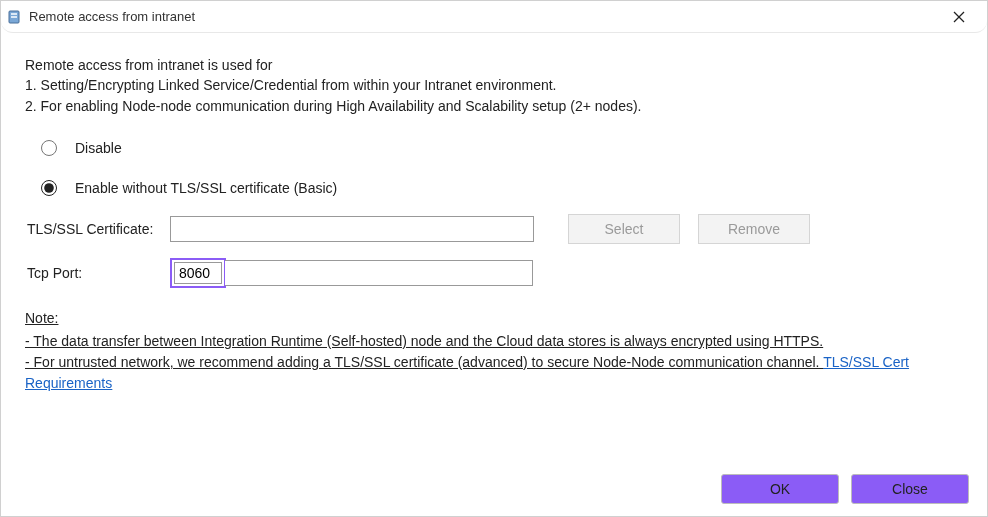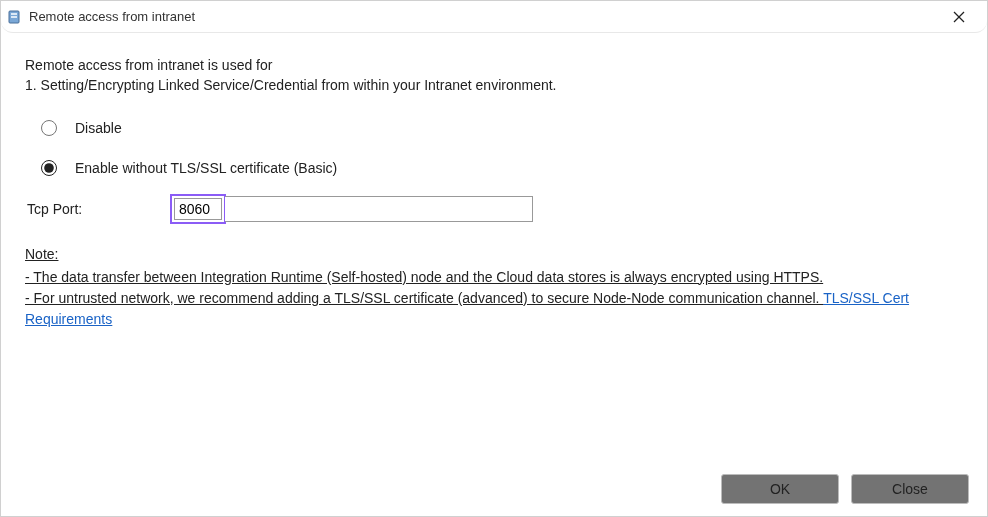--- a/index.html
+++ b/index.html
@@ -109,21 +109,21 @@
   a.link { color: #1a63c6; text-decoration: underline; cursor: pointer; }
   .footer {
     position: absolute;
     right: 18px;
     bottom: 12px;
     display: flex;
     gap: 12px;
   }
   .footer .btn {
     min-width: 118px;
-    background: #737373;
+    background: #8b5cf6;
     border: 1px solid #bcbcbc;
     color: #222;
     border-radius: 3px;
   }
 </style>
 </head>
 <body>
 
 <div class="titlebar">
   <span class="app-icon">
@@ -140,33 +140,42 @@
       <line x1="11" y1="1" x2="1" y2="11" stroke="#222" stroke-width="1.2"></line>
     </svg>
   </div>
 </div>
 
 <div class="content">
 
   <div class="intro">
     <div>Remote access from intranet is used for</div>
     <div>1. Setting/Encrypting Linked Service/Credential from within your Intranet environment.</div>
+    <div>2. For enabling Node-node communication during High Availability and Scalability setup (2+ nodes).</div>
   </div>
 
   <div class="radios">
     <label class="radio-row">
       <input type="radio" name="ra" style="">
       <span>Disable</span>
     </label>
     <label class="radio-row">
       <input type="radio" name="ra" checked="" style="">
       <span>Enable without TLS/SSL certificate (Basic)</span>
     </label>
   </div>
 
+  <div class="form-row">
+    <div class="form-label">TLS/SSL Certificate:</div>
+    <input class="text-input cert-input" type="text" value="" style="">
+    <div class="cert-buttons">
+      <button class="btn" disabled="">Select</button>
+      <button class="btn" disabled="">Remove</button>
+    </div>
+  </div>
 
   <div class="form-row">
     <div class="form-label">Tcp Port:</div>
     <span class="port-wrap">
       <input class="port-input" type="text" value="8060" style="">
     </span>
     <span class="port-extra"></span>
   </div>
 
   <div class="note-block">

